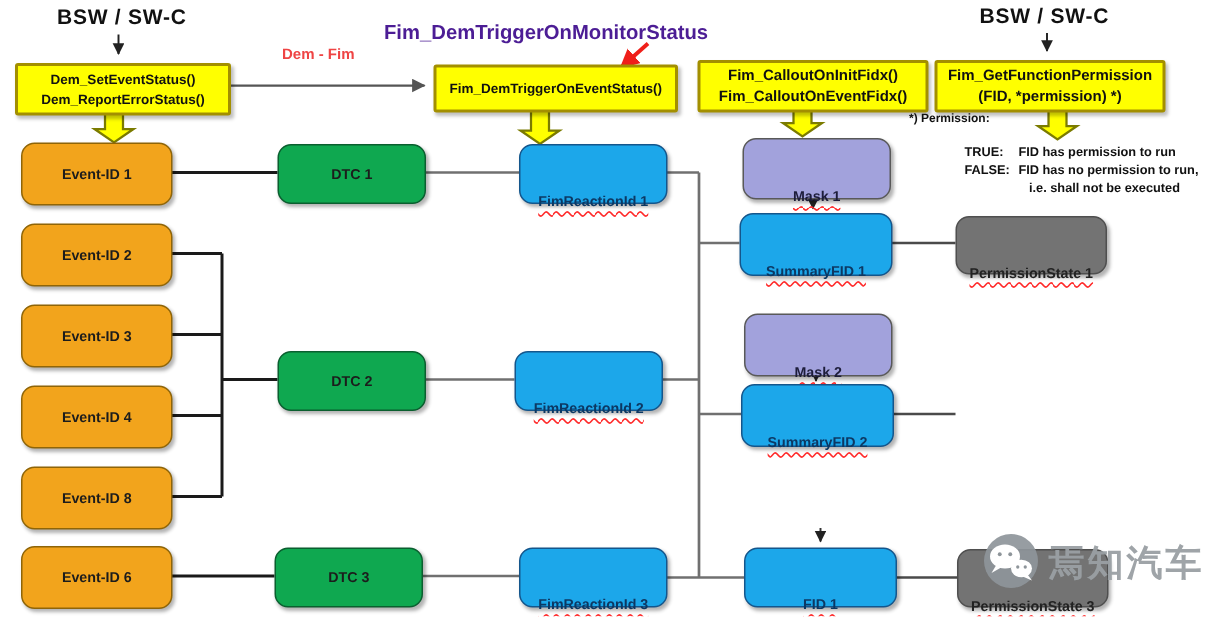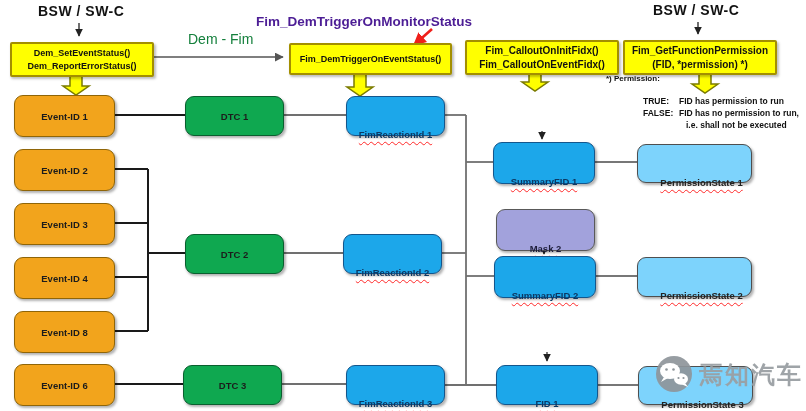--- a/index.html
+++ b/index.html
@@ -2,33 +2,33 @@
 <html><head>
 <meta charset="utf-8">
 <style>
   html,body { margin:0; padding:0; background:#ffffff; }
   .stage {
     position:relative; width:806px; height:411px; overflow:hidden;
     background:#ffffff; font-family:"Liberation Sans", sans-serif;
   }
   .abs { position:absolute; }
   .hdr { font-weight:bold; font-size:14px; color:#111; letter-spacing:0.5px; }
-  .demfim { font-weight:normal; font-size:14px; color:#15803d; }
+  .demfim { font-weight:bold; font-size:10px; color:#ef4444; }
   .red-note { font-weight:bold; font-size:13.5px; color:#4c1d95; white-space:nowrap; }
   .node {
     position:absolute; border-radius:9px; display:flex; flex-direction:column;
     align-items:center; justify-content:center; text-align:right;
     font-weight:bold; font-size:9.5px; color:#1c1c1c;
     box-shadow:1.5px 2px 2.5px rgba(0,0,0,0.30);
   }
   .orange { background:#f2a41c; border:1.5px solid #8f6508; }
   .green  { background:#0fa850; border:1.5px solid #0a5f2f; }
   .blue   { background:#1ca7ea; border:1.5px solid #14568c; color:#0c3863; }
   .purple { background:#a2a2dc; border:1.5px solid #595959; color:#1d1d3a; }
-  .teal   { background:#7dd3fc; border:1.5px solid #4f4f4f; color:#222;padding-left:14px; }
+  .teal   { background:#737373; border:1.5px solid #4f4f4f; color:#222; }
   .ybox {
     position:absolute; background:#ffff00; border:2px solid #a38f00; border-radius:2px;
     display:flex; flex-direction:column; align-items:center; justify-content:center;
     text-align:center; font-weight:bold; font-size:10px; line-height:1.35; color:#111;
     box-shadow:1.5px 2px 2.5px rgba(0,0,0,0.25);
   }
   .sq { text-decoration:underline wavy #ff2a2a; text-decoration-thickness:1px; text-underline-offset:2.5px;margin-top:37px; }
   .note-small { font-weight:bold; font-size:8.5px; color:#111; white-space:nowrap; }
   .perm-key { display:inline-block; width:36px; font-weight:bold; }
   .wm-text {
@@ -160,39 +160,39 @@
   <div class="node blue" style="left:346px;top:96px;width:97px;height:38px">
       <span class="sq">FimReactionId 1</span>
     </div>
   <div class="node blue" style="left:343px;top:234px;width:97px;height:38px">
       <span class="sq">FimReactionId 2</span>
     </div>
   <div class="node blue" style="left:346px;top:365px;width:97px;height:38px">
       <span class="sq">FimReactionId 3</span>
     </div>
 
+  <div class="node purple" style="left:495px;top:92px;width:97px;height:39px">
+      <span class="sq">Mask 1</span>
+    </div>
   <div class="node purple" style="left:496px;top:209px;width:97px;height:40px">
       <span class="sq">Mask 2</span>
     </div>
 
   <div class="node blue" style="left:493px;top:142px;width:100px;height:40px">
       <span class="sq">SummaryFID 1</span>
     </div>
   <div class="node blue" style="left:494px;top:256px;width:100px;height:40px">
       <span class="sq">SummaryFID 2</span>
     </div>
   <div class="node blue" style="left:496px;top:365px;width:100px;height:38px">
       <span class="sq">FID 1</span>
     </div>
 
   <div class="node teal" style="left:637px;top:144px;width:99px;height:37px">
       <span class="sq">PermissionState 1</span>
-    </div>
-  <div class="node teal" style="left:637px;top:257px;width:99px;height:38px">
-      <span class="sq">PermissionState 2</span>
     </div>
   <div class="node teal" style="left:638px;top:366px;width:99px;height:37px">
       <span class="sq">PermissionState 3</span>
     </div>
 
   <svg class="abs" style="left:648px;top:352px" width="48" height="44" viewBox="0 0 48 44">
     <circle cx="26" cy="22" r="18" fill="#8e959a" opacity="0.92"></circle>
     <ellipse cx="22" cy="19" rx="10" ry="8" fill="#ffffff"></ellipse>
     <path d="M16,25 L13,30 L20,26 z" fill="#ffffff"></path>
     <circle cx="18.5" cy="17.5" r="1.3" fill="#8e959a"></circle>

